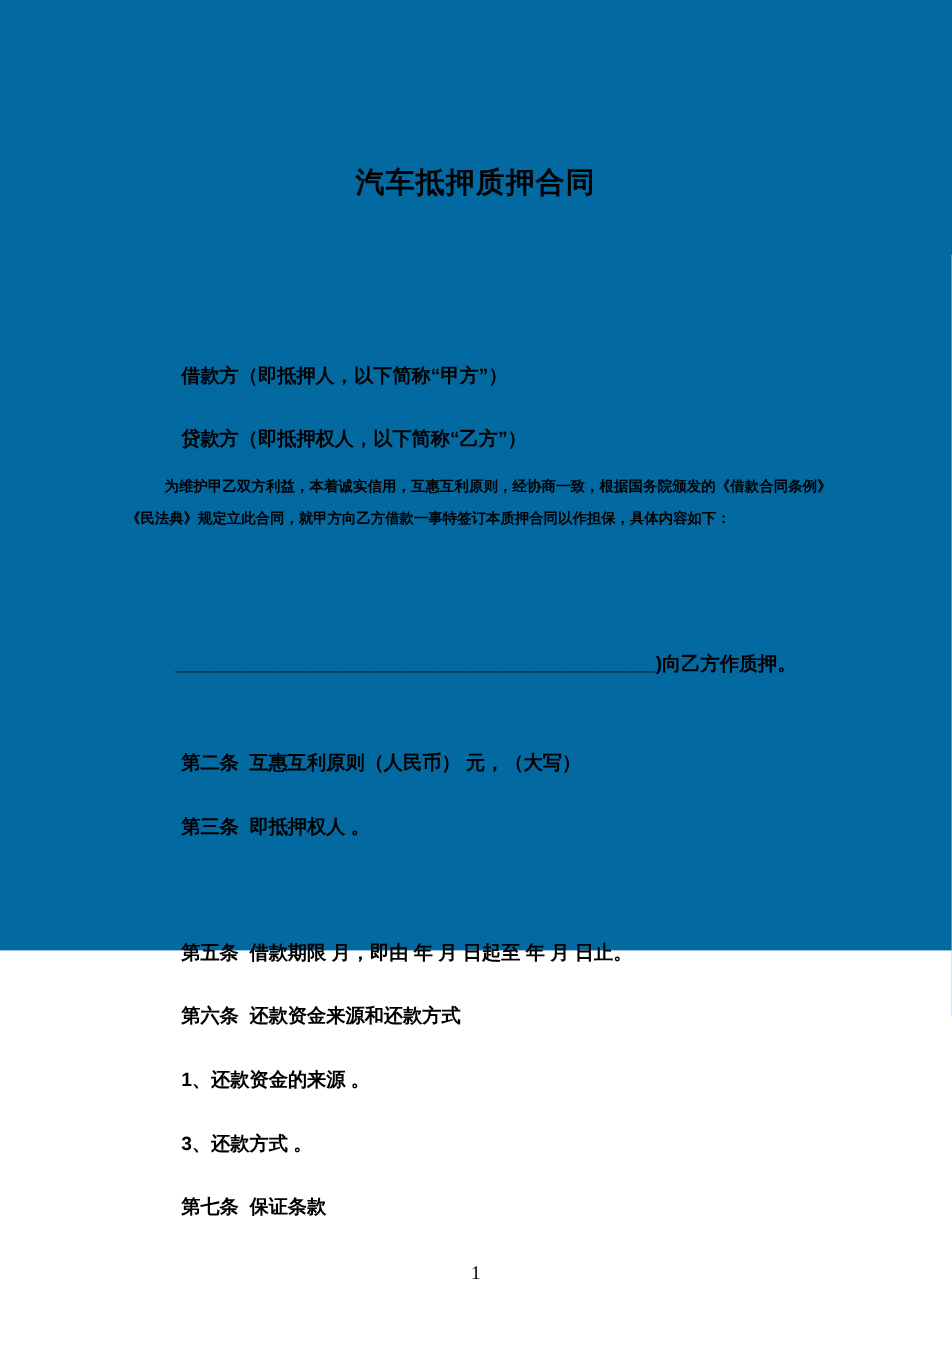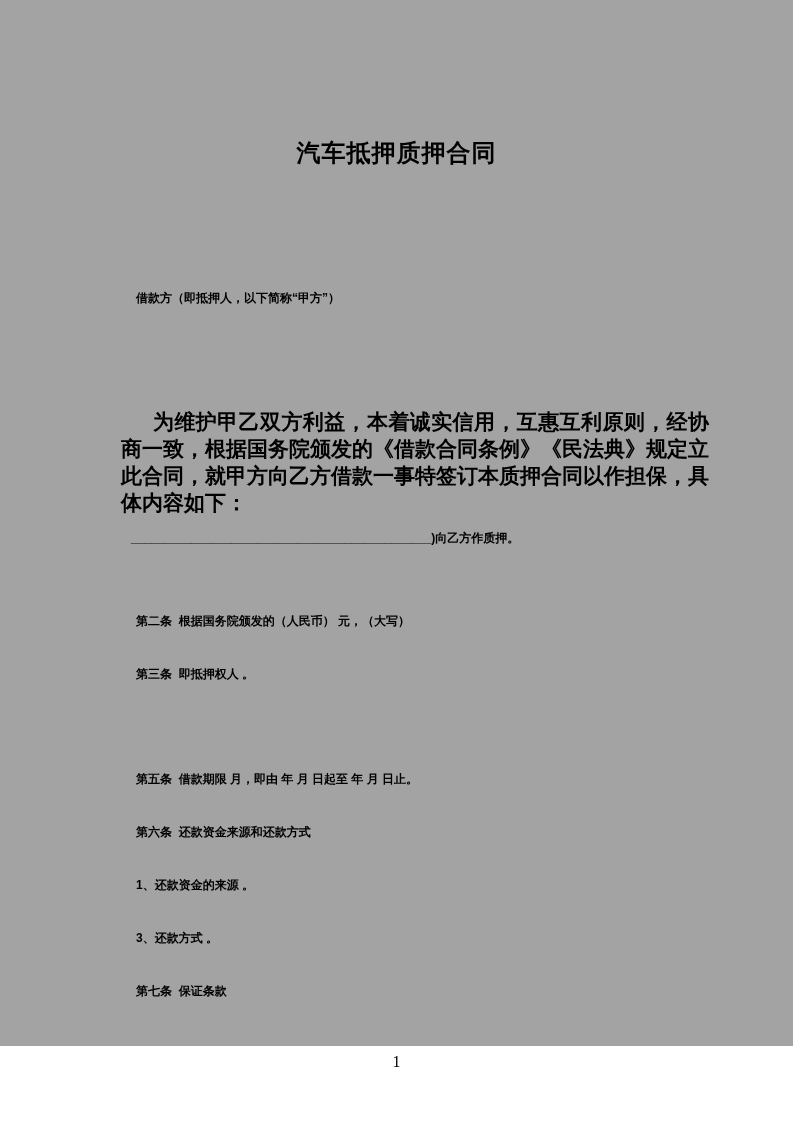--- a/index.html
+++ b/index.html
@@ -9,54 +9,54 @@
   }
   body {
     width: 793px;
     height: 1122px;
     overflow: hidden;
     font-family: "Liberation Sans", "DejaVu Sans", sans-serif;
   }
   .page {
     position: relative;
     width: 793px;
-    height: 1046px;
-    background: #a3a3a3;
+    height: 792px;
+    background: #0369a1;
     color: #000000;
   }
   .doc-title {
     position: absolute;
     top: 139px;
     left: 0;
     width: 100%;
     margin: 0;
     text-align: center;
     font-size: 24px;
     line-height: 28px;
     font-weight: bold;
     letter-spacing: 1px;
     color: #000000;
   }
   .line {
     position: absolute;
     left: 135px;
-    margin: 1px;
-    font-size: 12px;
+    margin: 16px;
+    font-size: 16px;
     line-height: 19px;
     font-weight: bold;
     white-space: pre-wrap;
     color: #000000;
   }
   .preamble {
     position: absolute;
     left: 105px;
     top: 392px;
     width: 588px;
-    margin: 16px;
-    font-size: 21px;
+    margin: 0;
+    font-size: 12px;
     line-height: 27px;
     font-weight: bold;
     text-indent: 32px;
     text-align: justify;
     white-space: normal;
     color: #000000;
   }
   .blank-line {
     left: 130px;
   }
@@ -78,27 +78,28 @@
 </style>
 </head>
 <body>
 
 <div class="page">
 
   <h1 class="doc-title">汽车抵押质押合同</h1>
 
   <p class="line" style="top:288px">借款方（即抵押人，以下简称“甲方”）</p>
 
+  <p class="line" style="top:341px">贷款方（即抵押权人，以下简称“乙方”）</p>
 
   <p class="preamble">为维护甲乙双方利益，本着诚实信用，互惠互利原则，经协商一致，根据国务院颁发的《借款合同条例》《民法典》规定立此合同，就甲方向乙方借款一事特签订本质押合同以作担保，具体内容如下：</p>
 
 
   <p class="line blank-line" style="top:528px"><span class="underscores">_____________________________________________</span><span>)向乙方作质押。</span></p>
 
-  <p class="line" style="top:611px">第二条  根据国务院颁发的（人民币） 元，（大写）</p>
+  <p class="line" style="top:611px">第二条  互惠互利原则（人民币） 元，（大写）</p>
 
   <p class="line" style="top:664px">第三条  即抵押权人 。</p>
 
 
   <p class="line" style="top:822px">第六条  还款资金来源和还款方式</p>
 
   <p class="line" style="top:769px">第五条  借款期限 月，即由 年 月 日起至 年 月 日止。</p>
 
   <p class="line" style="top:875px">1、还款资金的来源 。</p>
 

